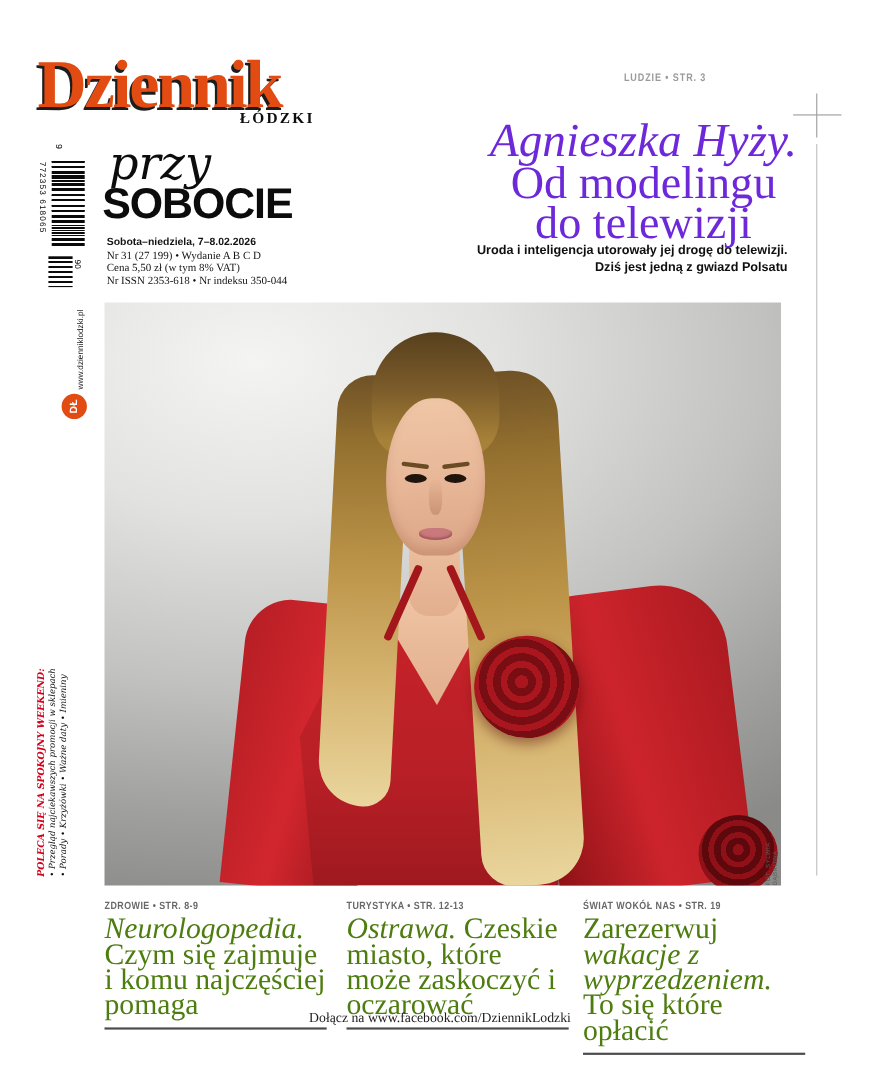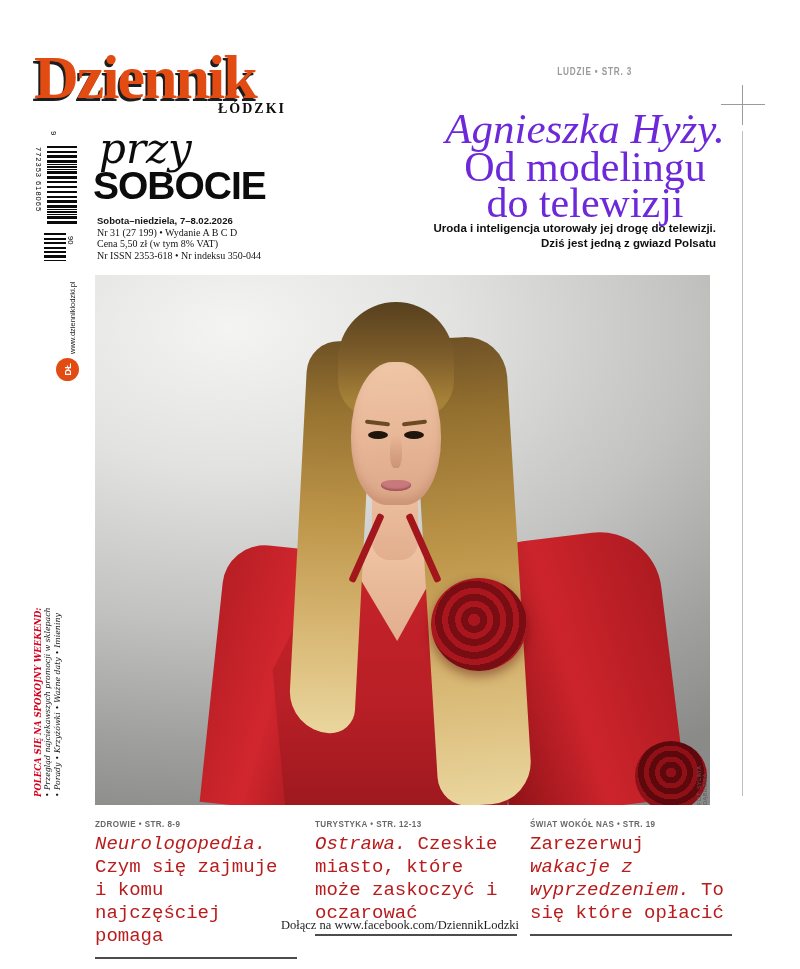--- a/index.html
+++ b/index.html
@@ -41,21 +41,21 @@
   .rail-logo{left:56px;top:358px;width:23px;height:23px;border-radius:50%;background:#e24b12;
     display:flex;align-items:center;justify-content:center;}
   .rail-logo span{transform:rotate(-90deg);color:#fff;font-family:"Liberation Sans",sans-serif;
     font-weight:700;font-size:9.5px;}
   .promo{left:33px;top:797px;width:205px;transform-origin:0 0;transform:rotate(-90deg);
     font-family:"DejaVu Serif",serif;font-style:italic;}
   .promo .t{color:#d6001c;font-weight:700;font-size:8.5px;line-height:10px;}
   .promo .l{color:#111;font-size:7.8px;line-height:9.5px;}
 
   
-  .lead-kicker{left:450px;top:66px;width:290px;text-align:center;color:#9a9a9a;
+  .lead-kicker{left:460px;top:66px;width:290px;text-align:center;color:#9a9a9a;
     font-family:"Liberation Sans",sans-serif;font-size:10px;font-weight:700;letter-spacing:1px;}
   .lead-kicker span{display:inline-block;transform:scaleX(.82);transform-origin:center;}
   .lead-head{left:428px;top:84px;width:314px;text-align:center;color:#6d28d9;margin-top:25px;}
   .lead-head .h1{font-style:italic;font-size:43px;line-height:40px;font-family:"Liberation Serif",serif;}
   .lead-head .h2{font-size:42px;line-height:36px;font-family:"Liberation Serif",serif;}
   .lead-sub{left:400px;top:221px;width:316px;text-align:right;color:#0f0f0f;
     font-family:"Liberation Sans",sans-serif;font-weight:700;font-size:11.5px;line-height:15px;}
 
   
   .cm-h{left:721px;top:104px;width:44px;height:1px;background:#9b9b9b;}
@@ -108,22 +108,22 @@
     background:repeating-radial-gradient(circle at 50% 45%,#8f1016 0 5px,#5d080c 5px 11px);}
   .credit{left:601px;top:460px;height:70px;writing-mode:vertical-rl;transform:rotate(180deg);
     font-family:"Liberation Sans",sans-serif;font-size:5.5px;color:#5a5a5a;letter-spacing:.5px;}
 
   
   .teaser{top:818px;width:204px;}
   .t1{left:95px;} .t2{left:315px;} .t3{left:530px;}
   .tk{font-family:"Liberation Sans",sans-serif;font-weight:700;font-size:9.5px;color:#686868;
     letter-spacing:.5px;}
   .tk span{display:inline-block;transform:scaleX(.85);transform-origin:left;}
-  .th{margin:4px 0 0 0;font-weight:400;font-size:19px;line-height:23px;color:#b91c1c;
-    font-family:Liberation Mono, monospace;}
+  .th{margin:4px 0 0 0;font-weight:400;font-size:27px;line-height:23px;color:#4d7c0f;
+    font-family:Liberation Serif, serif;}
   .th em{font-style:italic;}
   .trule{margin-top:9px;width:202px;height:2px;background:#4c4c4c;}
 
   
   .footer{left:0;top:918px;width:800px;text-align:center;font-size:12.5px;color:#1d1d1d;
     font-family:"Liberation Serif",serif;}
 </style>
 </head>
 <body>
 

